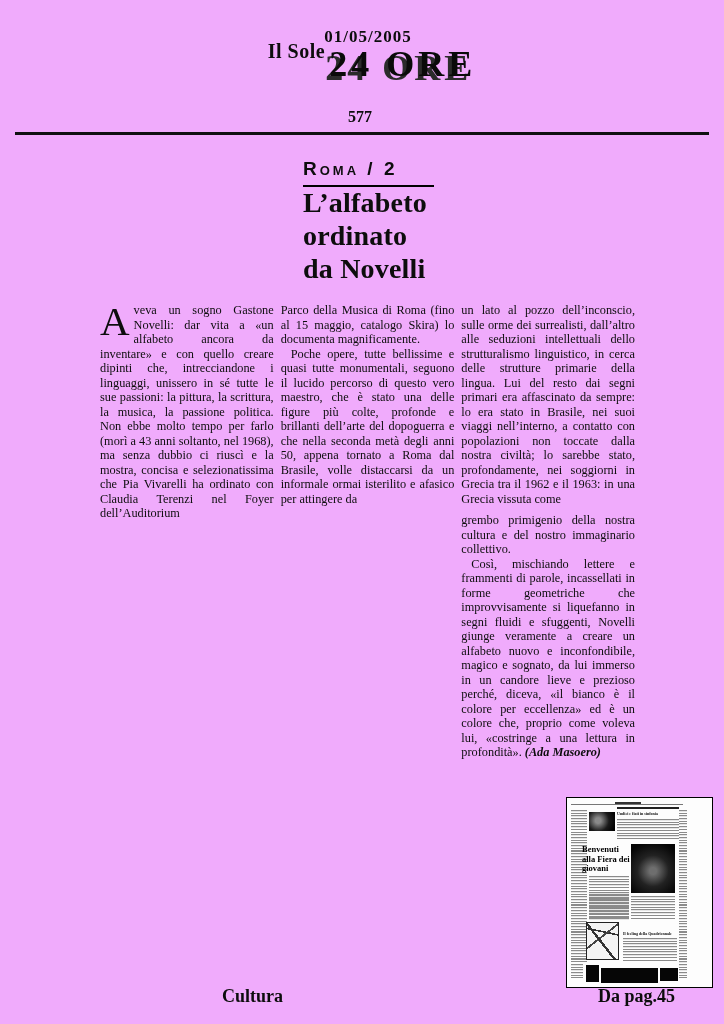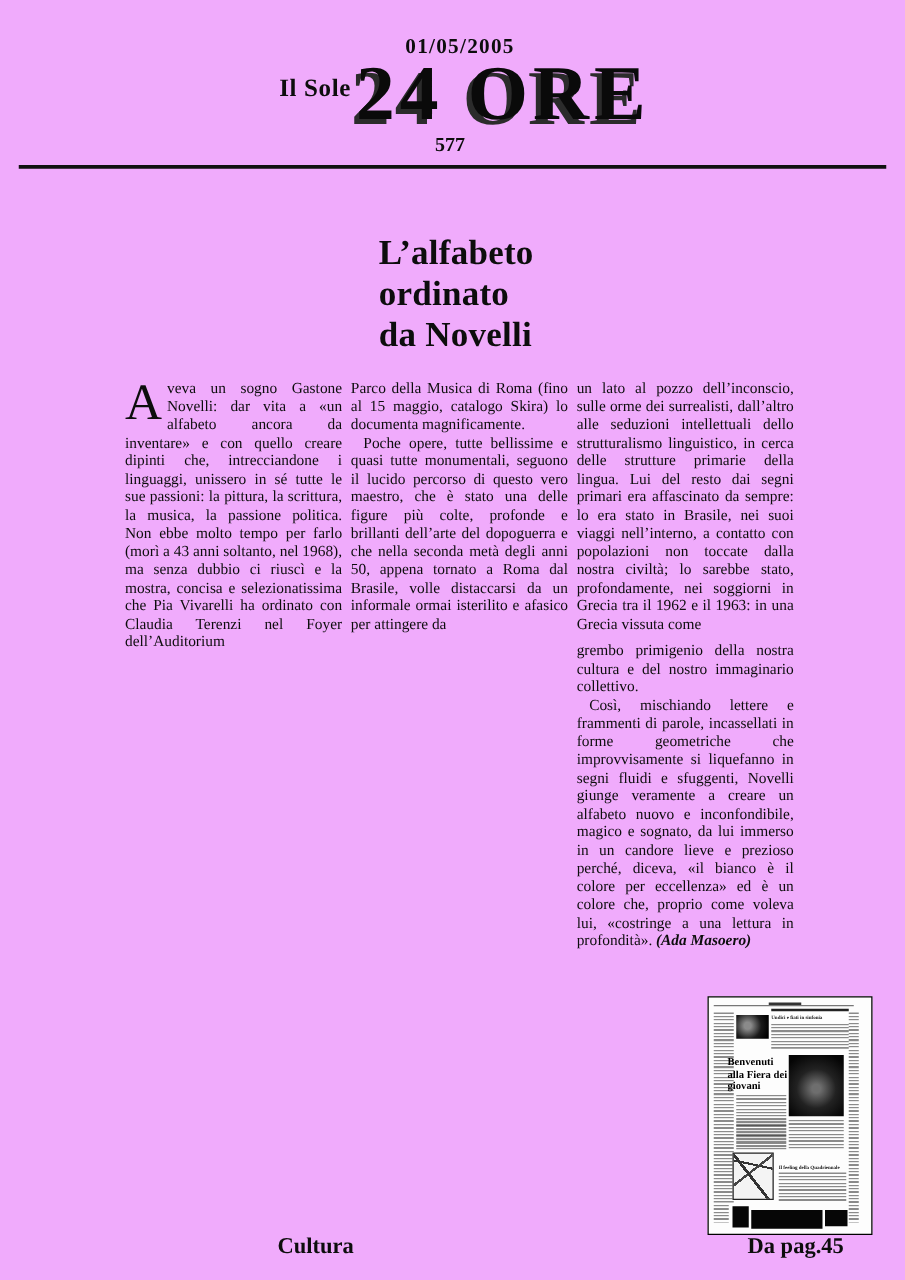--- a/index.html
+++ b/index.html
@@ -13,21 +13,21 @@
     font-size:17px;font-weight:bold;letter-spacing:1px;transform:translateX(6px);
   }
   .logo-row{
     position:absolute;top:40px;left:0;width:724px;text-align:center;
     white-space:nowrap;transform:translateX(10px);
   }
   .logo-prefix{
     font-size:20px;font-weight:bold;vertical-align:18px;letter-spacing:0.5px;
   }
   .logo-main{
-    font-size:62px;font-weight:900;letter-spacing:4px;color:#0a0a0a;
+    font-size:36px;font-weight:900;letter-spacing:4px;color:#0a0a0a;
     text-shadow:-4px 4px 0 #2b2b2b;
   }
   .page-number{
     position:absolute;top:108px;left:0;width:720px;text-align:center;
     font-size:16px;font-weight:bold;
   }
   .top-rule{
     position:absolute;top:132px;left:15px;width:694px;height:3px;background:#111;
   }
   
@@ -58,21 +58,21 @@
   .byline{font-style:italic;margin-left:3px;font-weight:bold;}
   
   .footer-section{
     position:absolute;left:222px;top:986px;font-size:18px;font-weight:bold;
   }
   .footer-pageref{
     position:absolute;left:598px;top:986px;font-size:18px;font-weight:bold;
   }
   
   .thumb{
-    position:absolute;left:566px;top:797px;width:132px;height:191px;
+    position:absolute;left:566px;top:797px;width:147px;height:191px;
     border:1.5px solid #000;background:#fdfdfd;box-sizing:border-box;
   }
   .thumb *{position:absolute;box-sizing:border-box;}
   .fz{
     background-image:repeating-linear-gradient(
       to bottom, rgba(45,45,45,0.55) 0 1px, rgba(120,120,120,0.18) 1px 1.6px, transparent 1.6px 2.7px);
   }
   .mini-rule{left:4px;top:6px;width:112px;height:1px;background:#777;}
   .mini-rule-dash{left:48px;top:4px;width:26px;height:2px;background:#333;}
   .mini-photo-1{left:22px;top:14px;width:26px;height:19px;
@@ -111,20 +111,23 @@
 <div class="page">
 
   <div class="issue-date">01/05/2005</div>
   <div class="logo-row">
     <span class="logo-prefix">Il Sole</span>
     <span class="logo-main">24 ORE</span>
   </div>
   <div class="page-number">577</div>
   <div class="top-rule"></div>
 
+  <div class="kicker-wrap">
+    <span class="kicker">Roma / 2</span>
+  </div>
   <h1 class="title">
     <div>L’alfabeto</div>
     <div>ordinato</div>
     <div>da Novelli</div>
   </h1>
 
   <div class="cols">
     <div class="col">
       <p><span class="dropcap">A</span><span>veva un sogno Gastone Novelli: dar vita a «un alfabeto ancora da inventare» e con quello creare dipinti che, intrecciandone i linguaggi, unissero in sé tutte le sue passioni: la pittura, la scrittura, la musica, la passione politica. Non ebbe molto tempo per farlo (morì a 43 anni soltanto, nel 1968), ma senza dubbio ci riuscì e la mostra, concisa e selezionatissima che Pia Vivarelli ha ordinato con Claudia Terenzi nel Foyer dell’Auditorium</span></p>
     </div>

